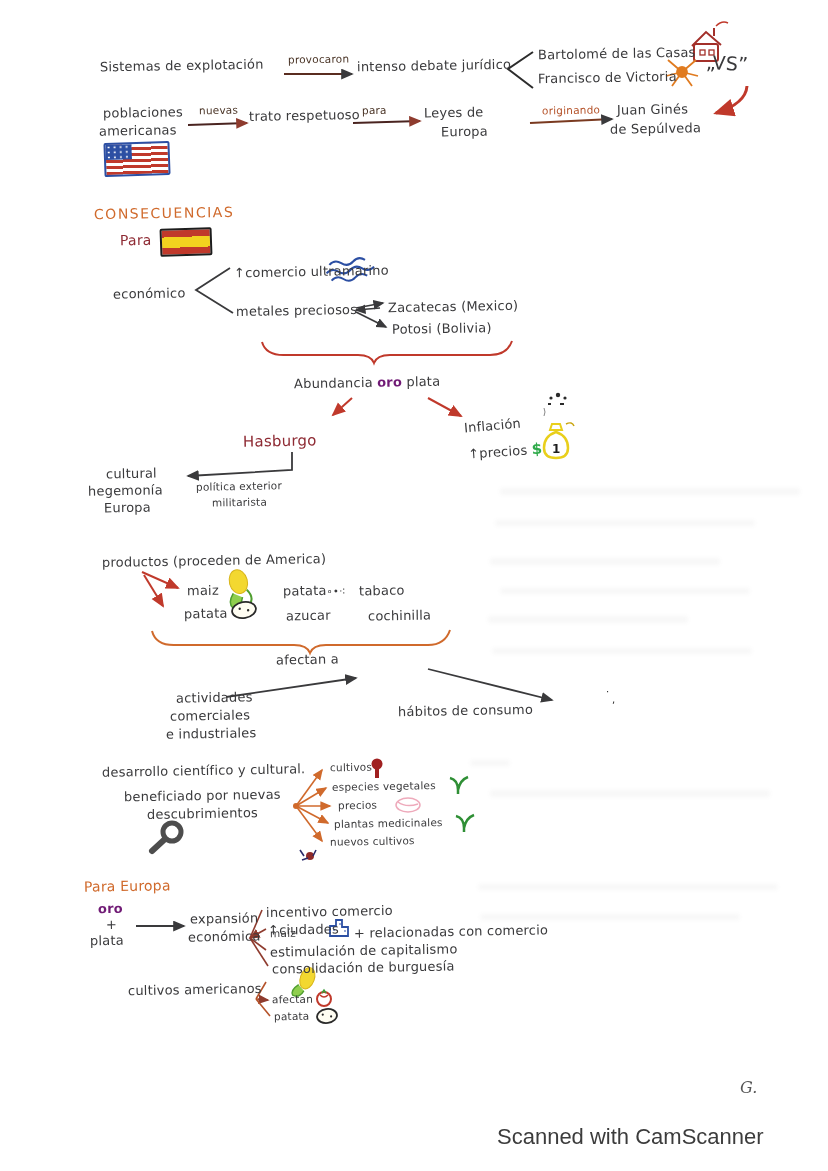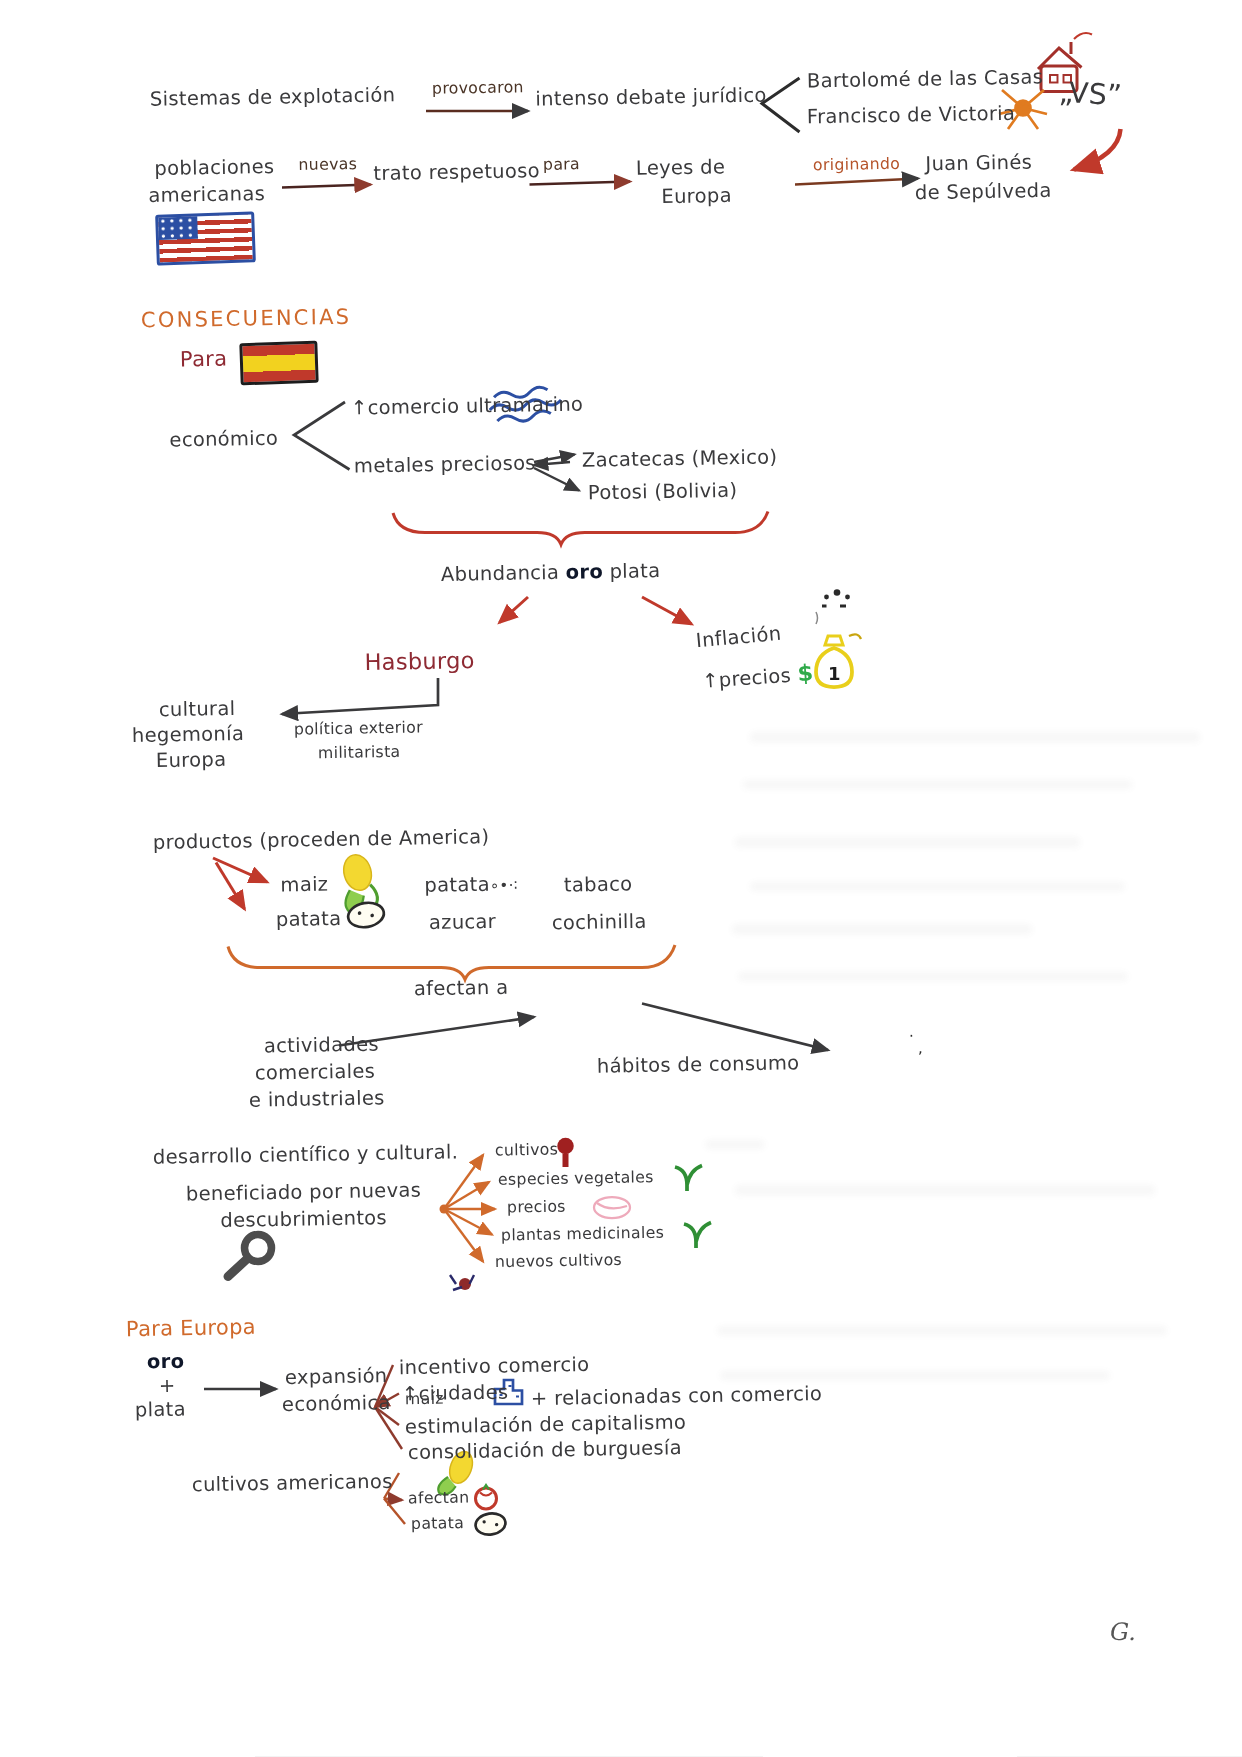--- a/index.html
+++ b/index.html
@@ -4,21 +4,21 @@
 <style>
   html,body{margin:0;padding:0;background:#e9e9e9;}
   .page{position:relative;width:828px;height:1171px;background:#ffffff;overflow:hidden;
         font-family:"DejaVu Sans",sans-serif;}
   .hw{position:absolute;color:#3a3a3c;font-size:13px;white-space:nowrap;
       transform:rotate(-1deg);letter-spacing:.2px;}
   .sm{font-size:10.5px;}
   .c-orange{color:#d06a2c;}
   .c-dred{color:#8e2a33;}
   .c-brown{color:#4a3426;}
-  .c-yellow{color:#0f172a;font-weight:bold;}
+  .c-yellow{color:#701a75;font-weight:bold;}
   .c-green{color:#2faa4a;font-weight:bold;}
   .caps{letter-spacing:1.5px;font-size:14px;}
   .overlay{position:absolute;left:0;top:0;pointer-events:none;}
   .flag-us{position:absolute;left:104px;top:142px;width:62px;height:30px;border:2px solid #2c4fa3;
       border-radius:2px;transform:rotate(-2deg);
       background:repeating-linear-gradient(180deg,#fff 0 3px,#c0392b 3px 6px);}
   .flag-us .canton{position:absolute;left:0;top:0;width:26px;height:15px;background:#2c4fa3;
       background-image:radial-gradient(#fff 1px,transparent 1.4px);background-size:6px 5px;}
   .flag-es{position:absolute;left:160px;top:228px;width:48px;height:24px;border:2.5px solid #1d1d1d;
       border-radius:2px;transform:rotate(-2deg);
@@ -256,21 +256,21 @@
     <span class="c-green" style="font-size:15px">$</span>
   </div>
 
   <div class="hw" style="left:102px;top:553px">productos (proceden de America)</div>
   <div class="hw" style="left:187px;top:583px">maiz</div>
   <div class="hw" style="left:184px;top:606px">patata</div>
   <div class="hw" style="left:283px;top:583px">
     <span>patata</span><span style="font-size:10px">∘•·∶</span>
   </div>
   <div class="hw" style="left:286px;top:608px">azucar</div>
-  <div class="hw" style="left:376px;top:583px">tabaco</div>
+  <div class="hw" style="left:359px;top:583px">tabaco</div>
   <div class="hw" style="left:368px;top:608px">cochinilla</div>
 
   <div class="hw" style="left:276px;top:652px">afectan a</div>
   <div class="hw" style="left:176px;top:690px">actividades</div>
   <div class="hw" style="left:170px;top:708px">comerciales</div>
   <div class="hw" style="left:166px;top:726px">e industriales</div>
   <div class="hw" style="left:398px;top:703px">hábitos de consumo</div>
 
   <div class="hw" style="left:102px;top:763px">desarrollo científico y cultural.</div>
   <div class="hw" style="left:124px;top:788px">beneficiado por nuevas</div>
@@ -291,13 +291,14 @@
   <div class="hw" style="left:268px;top:922px">↑ciudades</div>
   <div class="hw" style="left:354px;top:924px">+ relacionadas con comercio</div>
   <div class="hw" style="left:270px;top:943px">estimulación de capitalismo</div>
   <div class="hw" style="left:272px;top:960px">consolidación de burguesía</div>
   <div class="hw" style="left:128px;top:982px">cultivos americanos</div>
   <div class="hw sm" style="left:270px;top:927px">maíz</div>
   <div class="hw sm" style="left:272px;top:993px">afectan</div>
   <div class="hw sm" style="left:274px;top:1010px">patata</div>
 
   <div class="corner">G.</div>
+  <div class="credit">Scanned with CamScanner</div>
 </div>
 
 </body></html>

